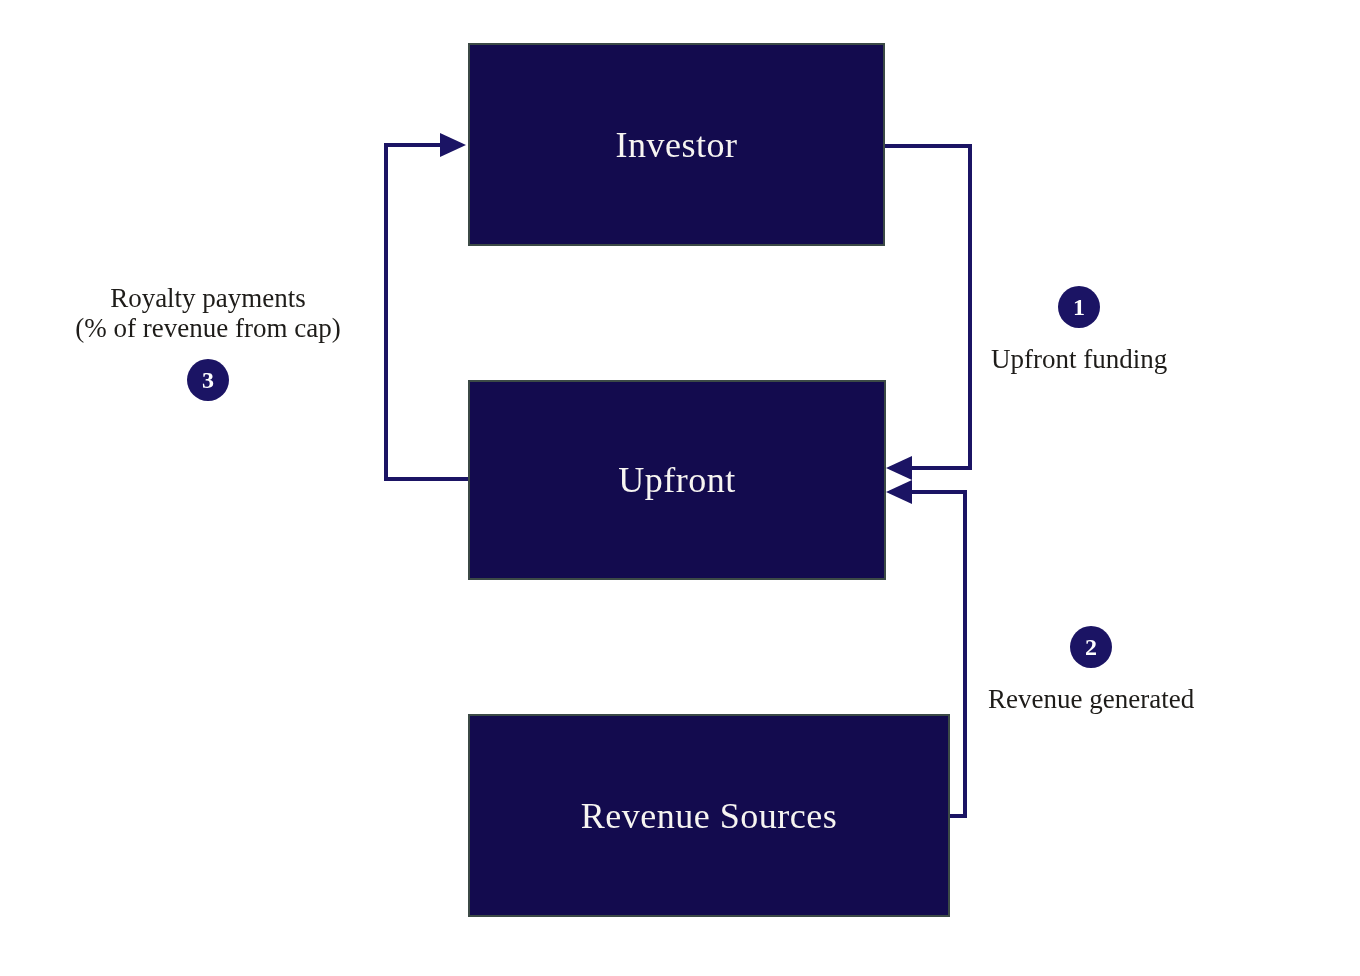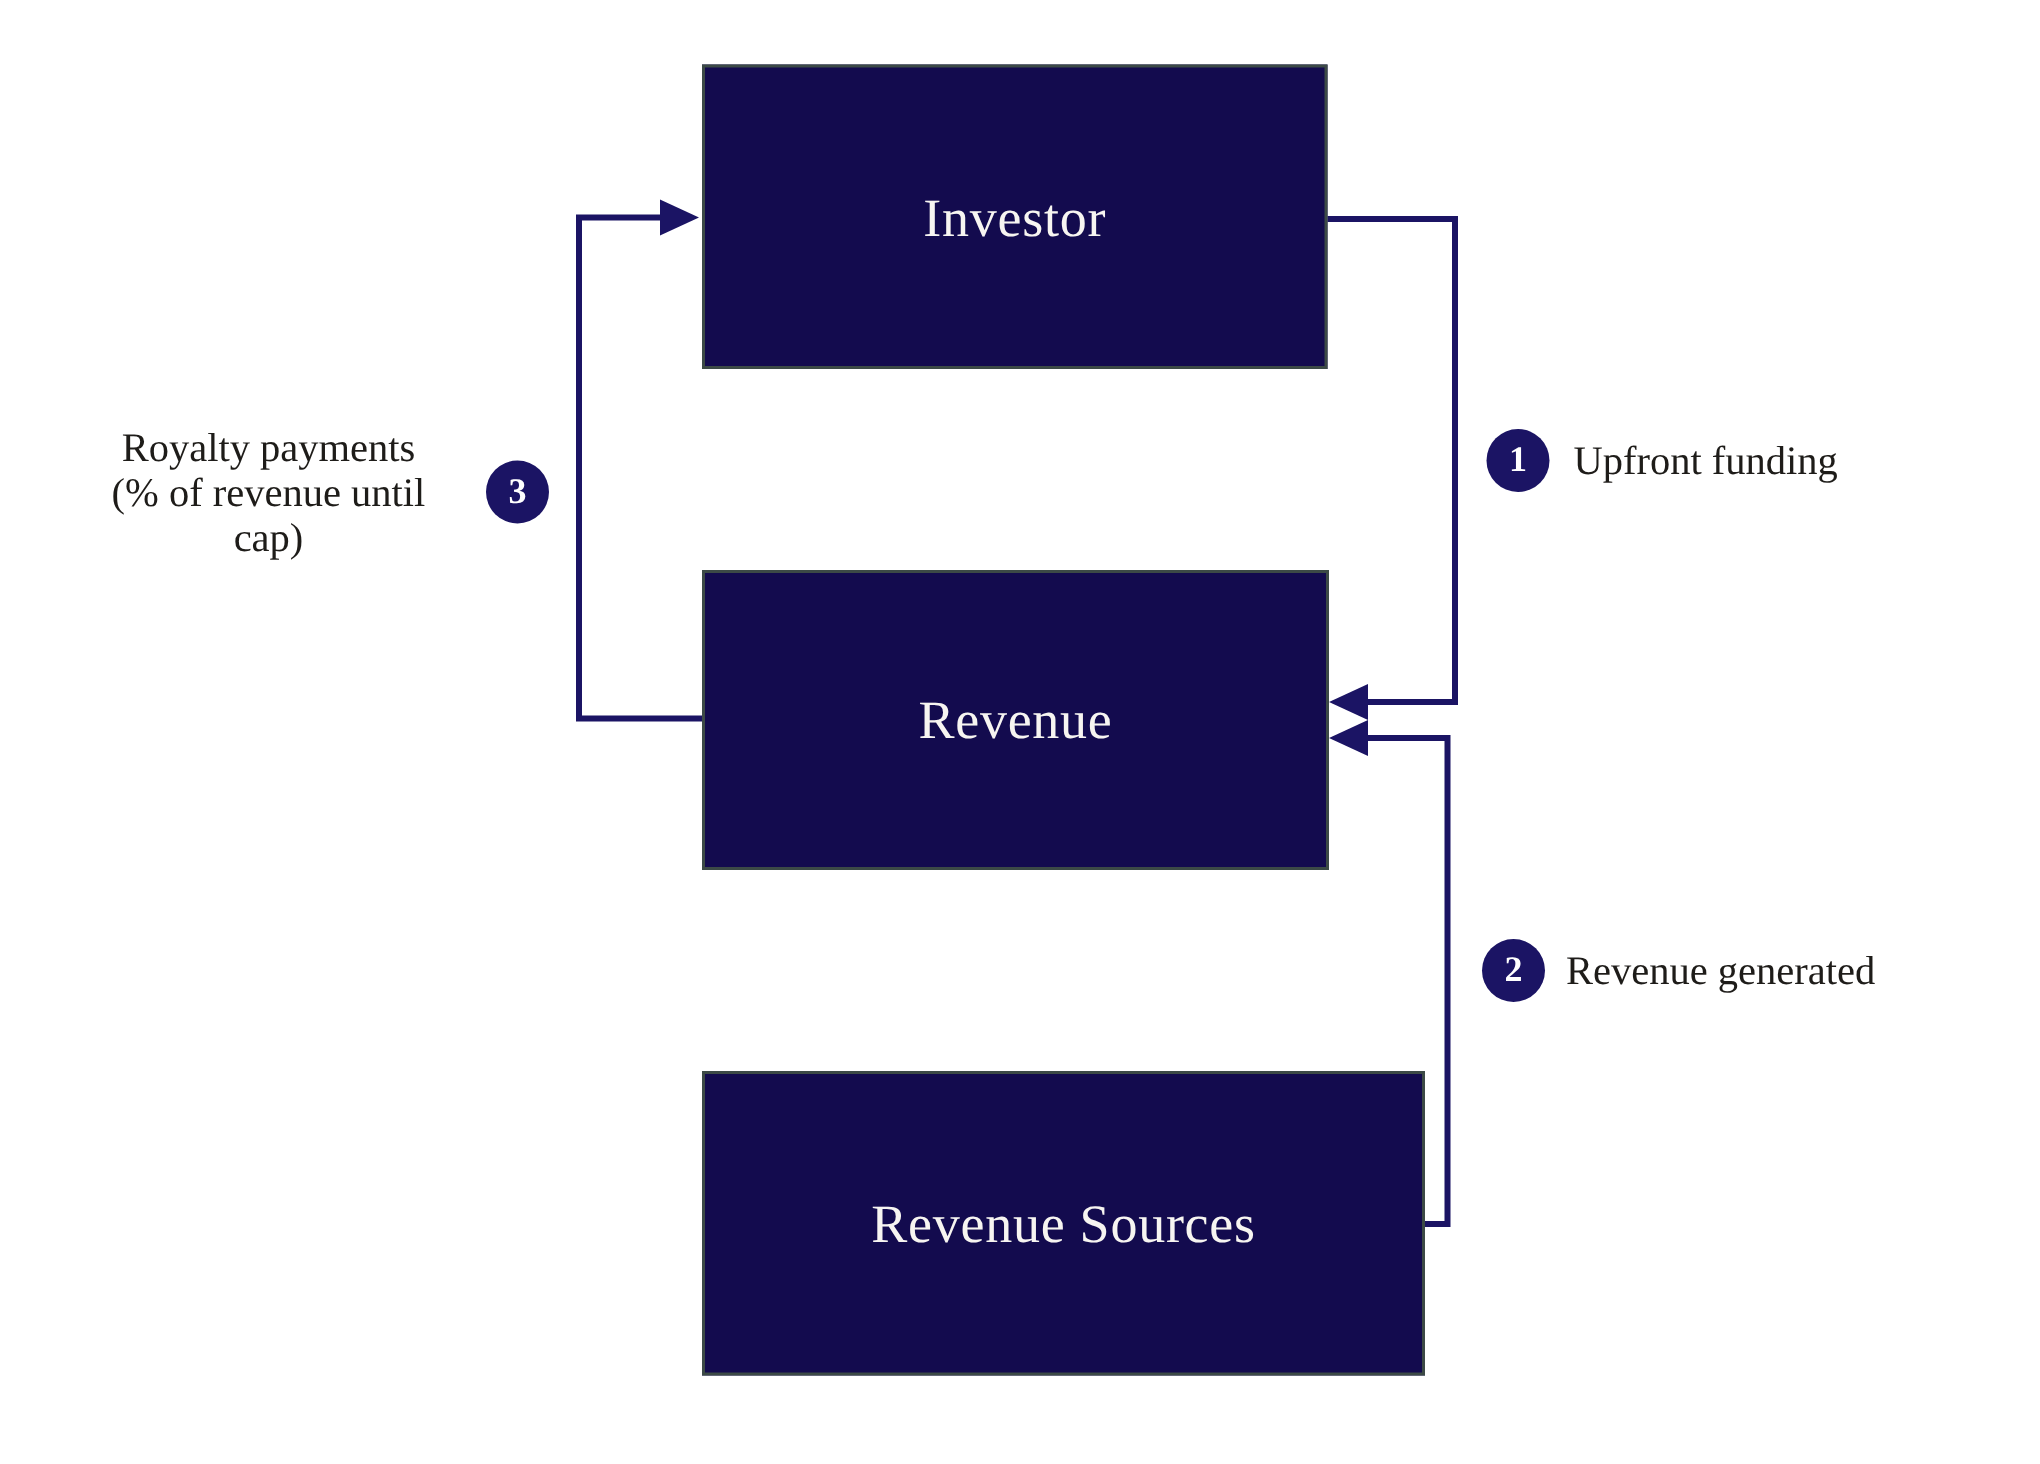--- a/index.html
+++ b/index.html
@@ -50,20 +50,21 @@
   }
   .node-investor { left: 468px; top: 43px;  width: 417px; height: 203px; }
   .node-company  { left: 468px; top: 380px; width: 418px; height: 200px; }
   .node-revenue  { left: 468px; top: 714px; width: 482px; height: 203px; }
   .edge-label {
     position: absolute;
     display: flex;
     align-items: center;
     color: var(--label-text);
     font-size: 27px;
+    flex-direction: column;
   }
   .badge {
     width: 42px; height: 42px;
     border-radius: 50%;
     background: var(--badge-fill);
     color: var(--badge-text);
     display: flex;
     align-items: center;
     justify-content: center;
     font-size: 24px;
@@ -98,21 +99,21 @@
       <path d="M 468 479 H 386 V 145 H 444"></path>
       <polygon points="466,145 440,133 440,157"></polygon>
     </g>
   </svg>
 
   <div class="node node-investor">
     <span>Investor</span>
   </div>
 
   <div class="node node-company">
-    <span>Revenue</span>
+    <span>Upfront</span>
   </div>
 
   <div class="node node-revenue">
     <span>Revenue Sources</span>
   </div>
 
   <div class="edge-label label-1">
     <span class="badge">1</span>
     <span class="label-text">Upfront funding</span>
   </div>
@@ -120,18 +121,18 @@
   <div class="edge-label label-2">
     <span class="badge">2</span>
     <span class="label-text">
       <span>Revenue generated</span><br>
     </span>
   </div>
 
   <div class="edge-label label-3">
     <span class="label-text">
       <span>Royalty payments</span><br>
-      <span>(% of revenue until cap)</span>
+      <span>(% of revenue from cap)</span>
     </span>
     <span class="badge">3</span>
   </div>
 
 </div>
 
 </body></html>

